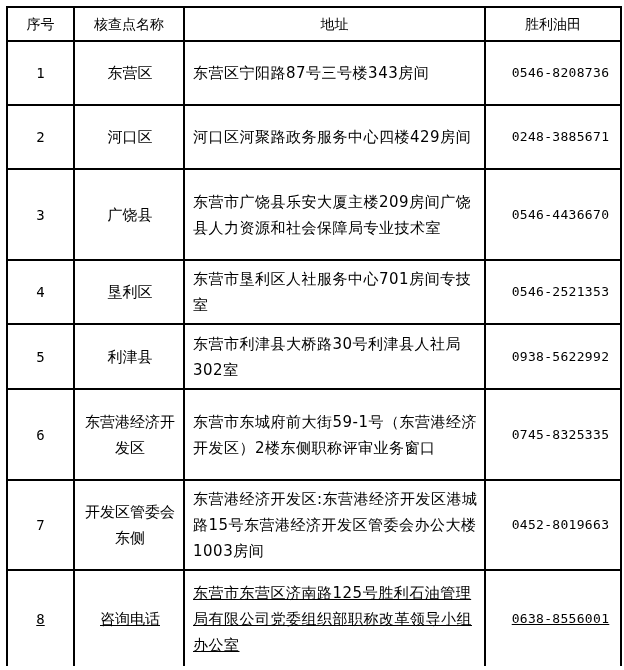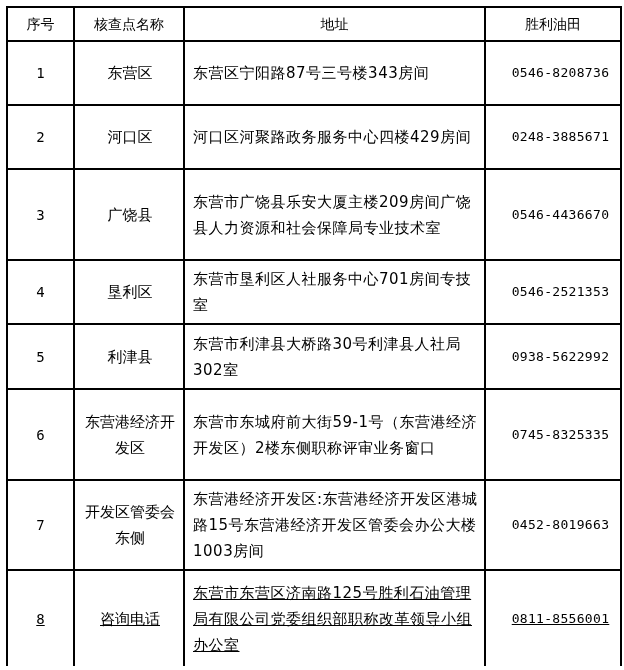--- a/index.html
+++ b/index.html
@@ -140,17 +140,17 @@
       <tr class="r7">
         <td class="seq">7</td>
         <td class="name">开发区管委会东侧</td>
         <td class="addr">东营港经济开发区:东营港经济开发区港城路15号东营港经济开发区管委会办公大楼1003房间</td>
         <td class="phone">0452-8019663</td>
       </tr>
       <tr class="r8">
         <td class="seq">8</td>
         <td class="name">咨询电话</td>
         <td class="addr">东营市东营区济南路125号胜利石油管理局有限公司党委组织部职称改革领导小组办公室</td>
-        <td class="phone">0811-8556001</td>
+        <td class="phone">0638-8556001</td>
       </tr>
     </tbody>
   </table>
 </div>
 
 </body></html>

